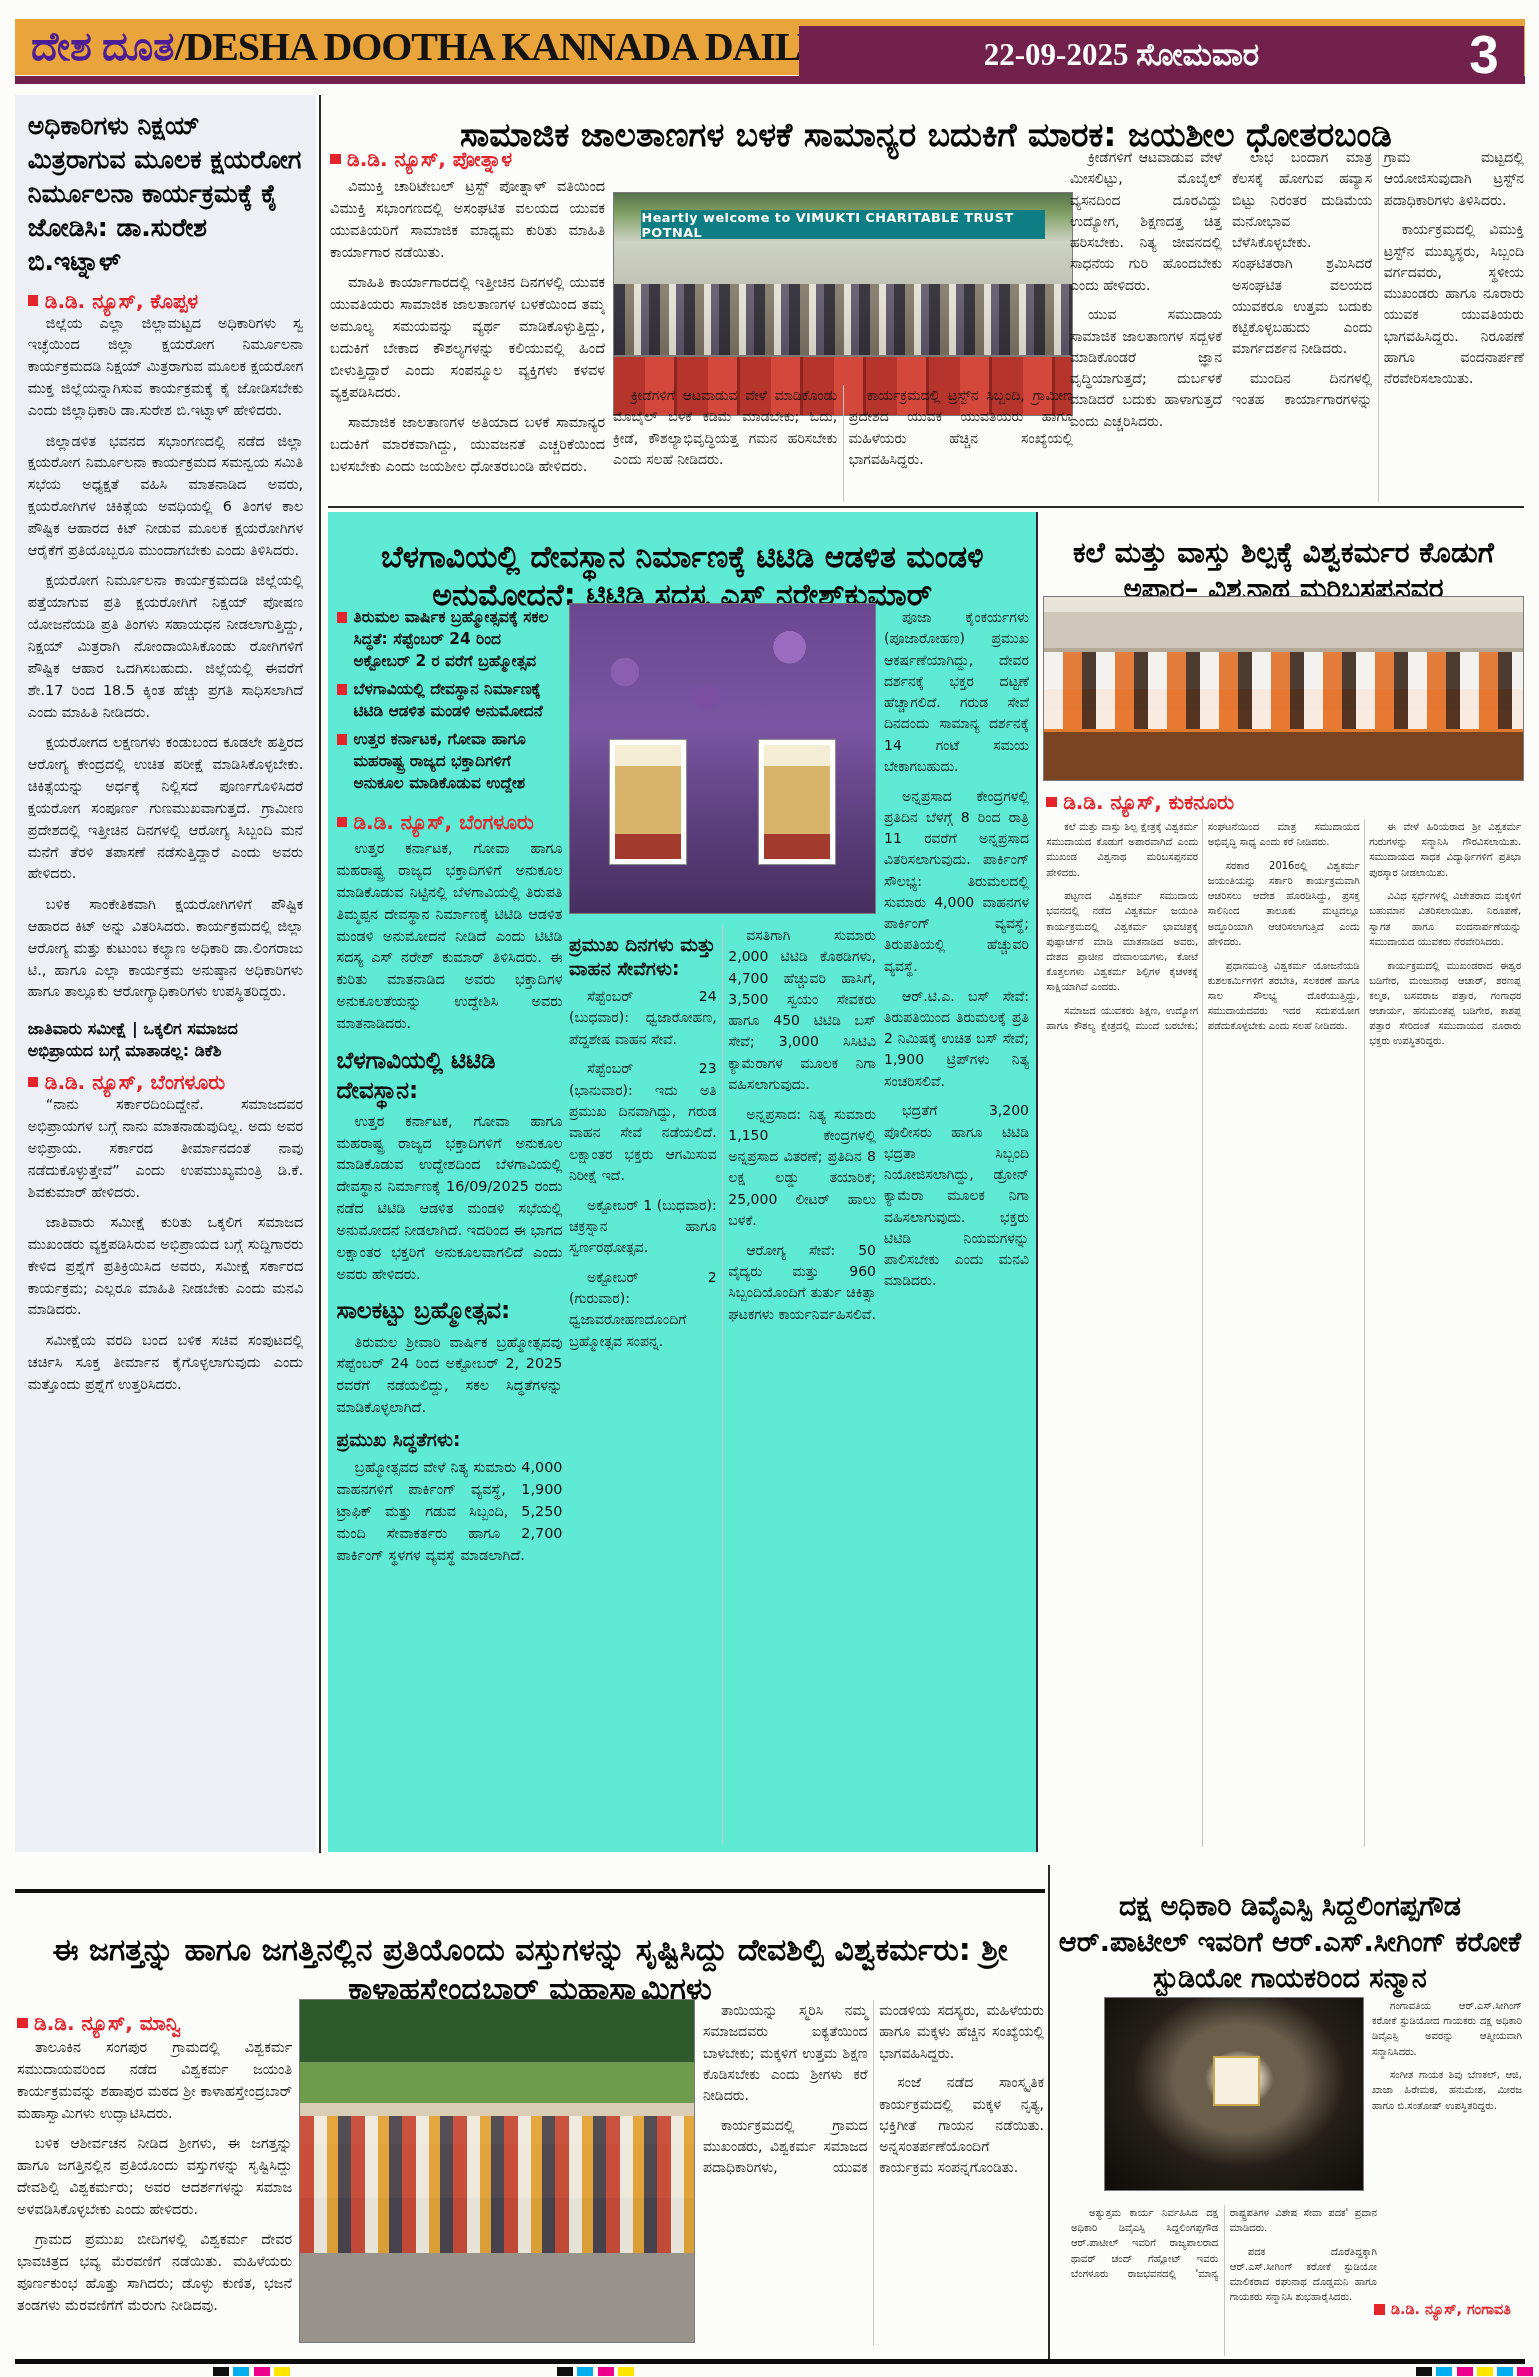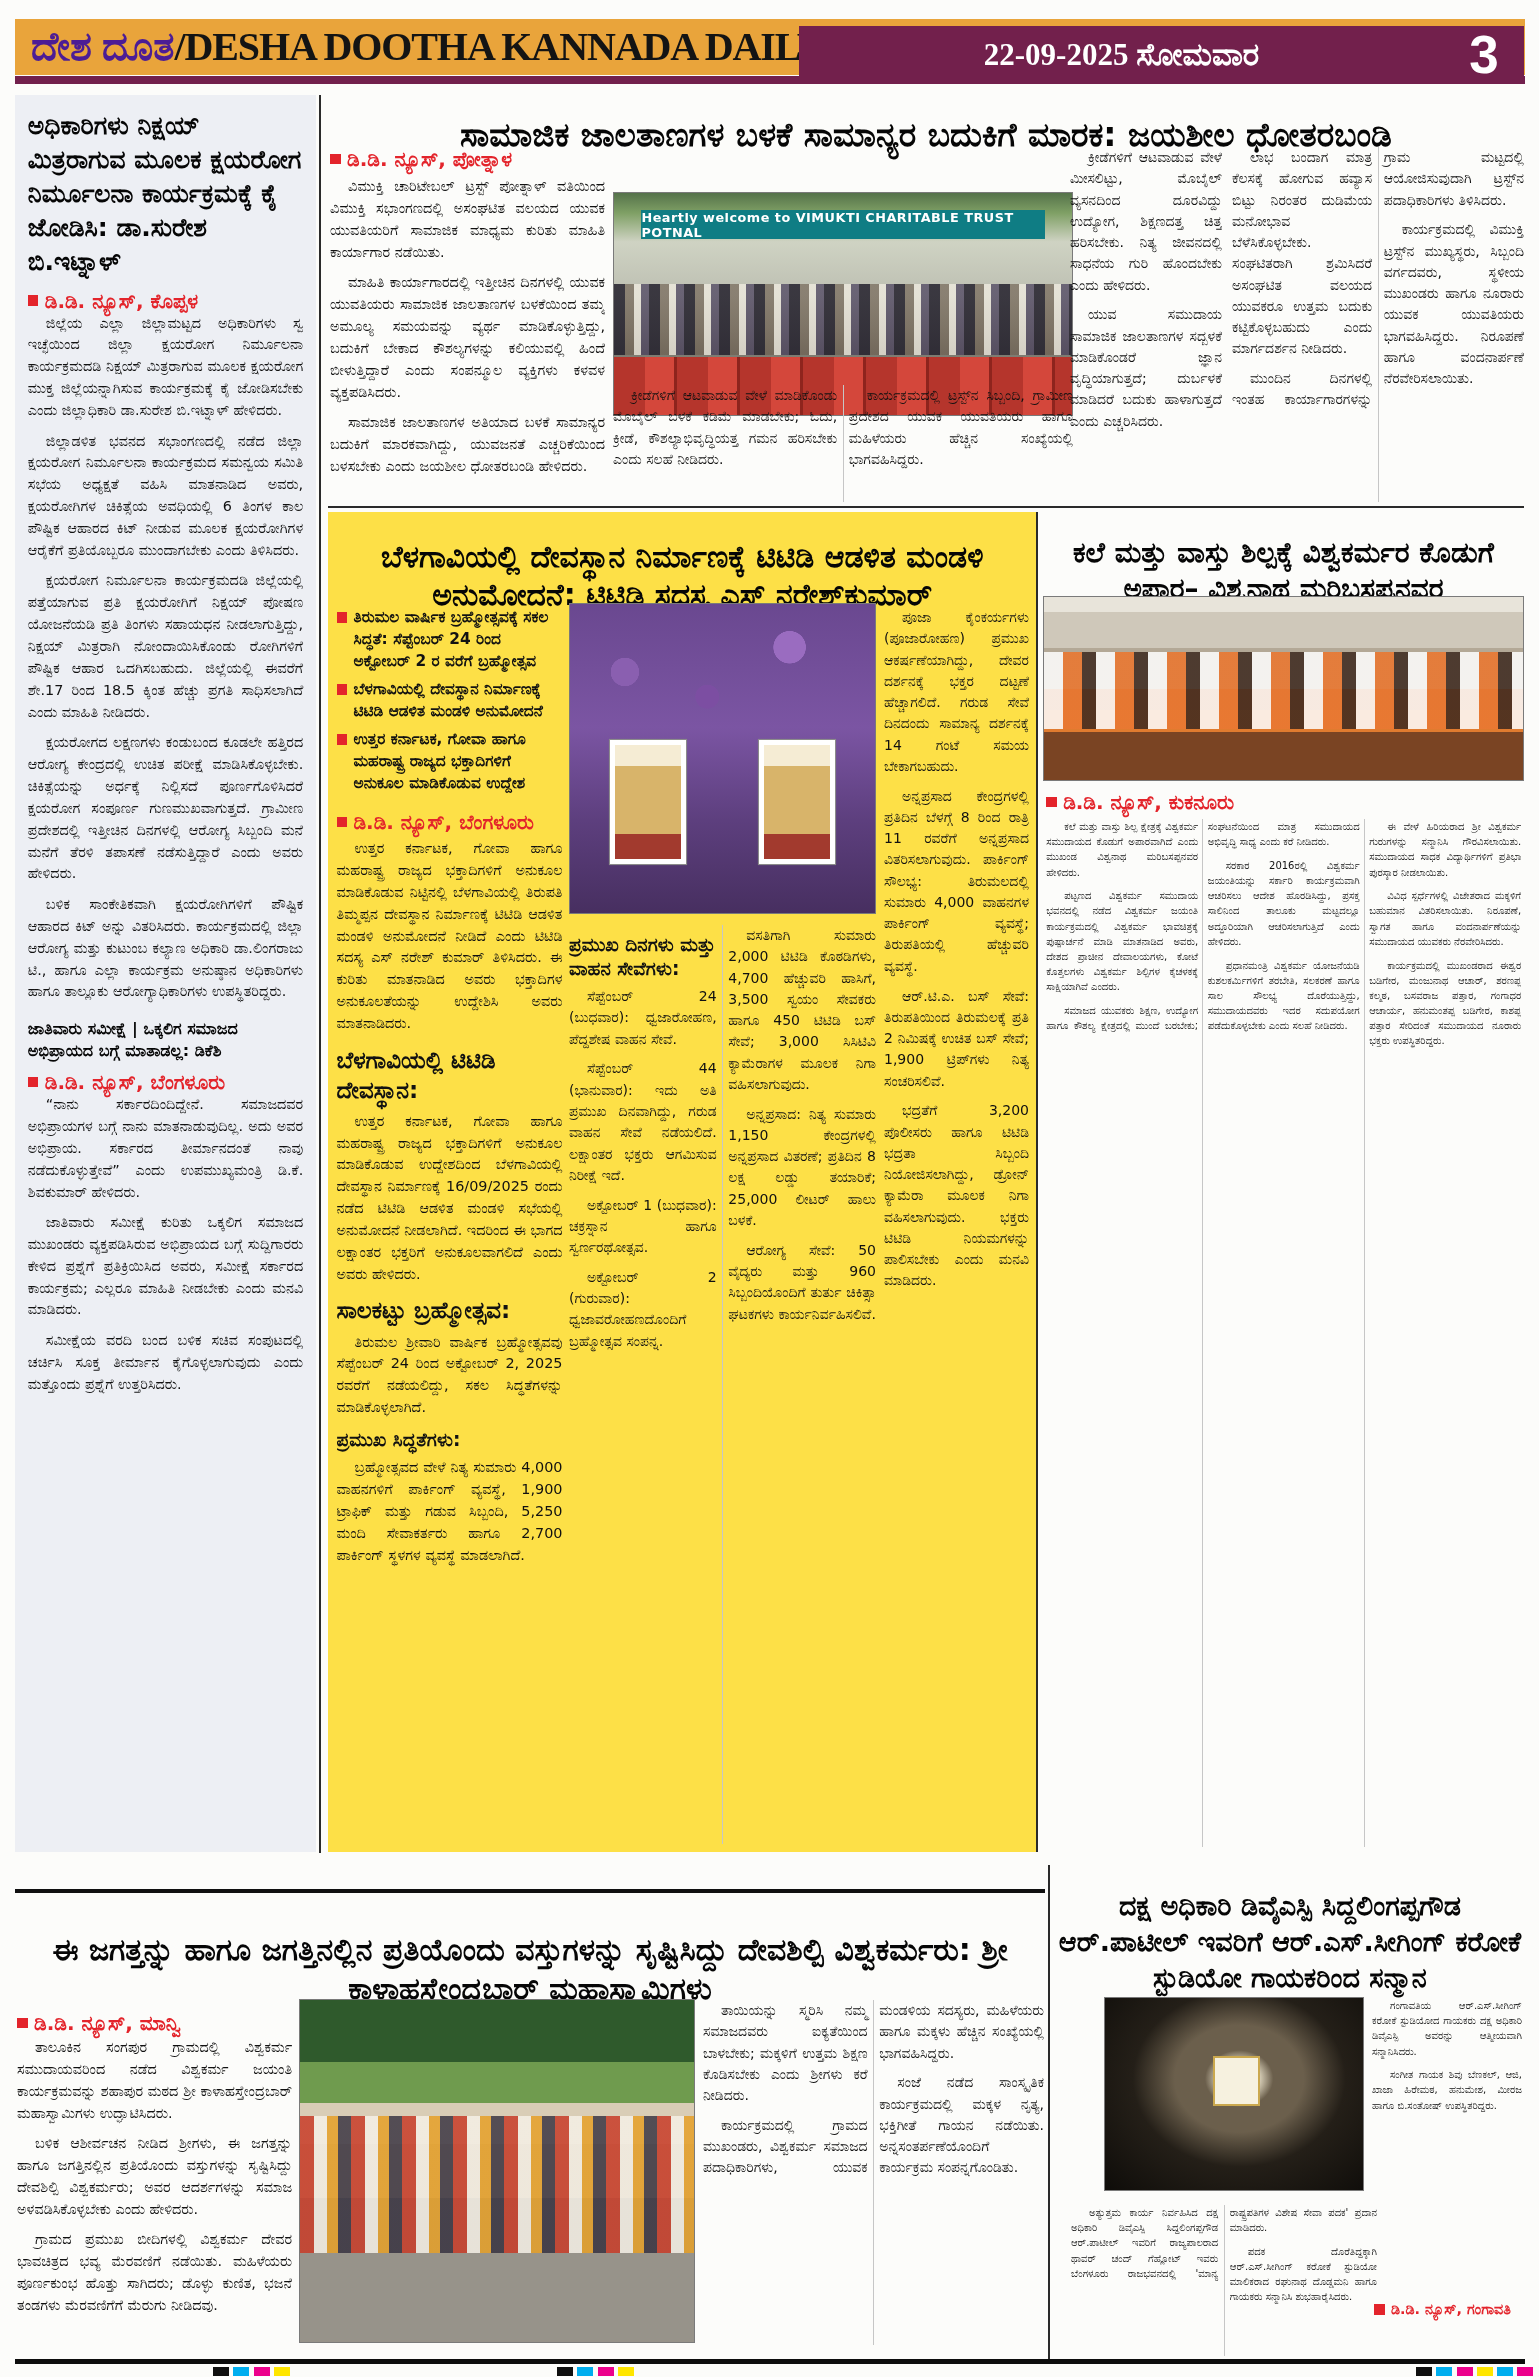--- a/index.html
+++ b/index.html
@@ -44,21 +44,21 @@
   .a2-head{font-size:16px;line-height:1.38;margin:15px 0 7.5px 0;}
 
   .blk-tc{position:absolute;left:328px;top:95px;width:1196px;height:409px;overflow:hidden;}
   .tc-head{position:absolute;left:0;top:0;width:1196px;font-size:33px;line-height:1.12;text-align:center;}
   .tc-byline{position:absolute;left:2.1px;top:52px;}
   .tc-col1{position:absolute;left:2.1px;top:81px;width:275px;height:326px;overflow:hidden;}
   .tc-under{position:absolute;left:285px;top:290px;width:460px;height:117px;overflow:hidden;}
   .tc-col3{position:absolute;left:742px;top:52px;width:152px;height:355px;overflow:hidden;}
   .tc-col4{position:absolute;left:904px;top:52px;width:292px;height:355px;overflow:hidden;}
 
-  .blk-ttd{position:absolute;left:328px;top:512px;width:708px;height:1340px;background:#fde047;overflow:hidden;}
+  .blk-ttd{position:absolute;left:328px;top:512px;width:708px;height:1340px;background:#5eead4;overflow:hidden;}
   .ttd-head{position:absolute;left:4.3px;top:6.4px;width:700px;font-size:30px;line-height:1.25;text-align:center;}
   .ttd-bullets{position:absolute;left:8.5px;top:95px;width:225px;}
   .bullet-item{display:flex;gap:6.4px;margin:0 0 6.4px 0;font-size:15.4px;font-weight:700;line-height:1.42;}
   .bullet-item .sq{flex:0 0 10.6px;height:10.6px;background:#E3242B;margin-top:5.3px;}
   .ttd-byline{position:absolute;left:8.5px;top:298px;}
   .ttd-col1{position:absolute;left:8.5px;top:326px;width:226px;height:1006px;overflow:hidden;}
   .ttd-mid{position:absolute;left:241px;top:413px;width:307px;height:919px;overflow:hidden;}
   .ttd-col3{position:absolute;left:556px;top:95px;width:145px;height:1239px;overflow:hidden;}
 
   .blk-art{position:absolute;left:1043px;top:512px;width:481px;height:1340px;overflow:hidden;}
@@ -219,21 +219,21 @@
       <h4 class="sub-md">ಪ್ರಮುಖ ಸಿದ್ಧತೆಗಳು:</h4>
       <p>ಬ್ರಹ್ಮೋತ್ಸವದ ವೇಳೆ ನಿತ್ಯ ಸುಮಾರು 4,000 ವಾಹನಗಳಿಗೆ ಪಾರ್ಕಿಂಗ್ ವ್ಯವಸ್ಥೆ, 1,900 ಟ್ರಾಫಿಕ್ ಮತ್ತು ಗಡುವ ಸಿಬ್ಬಂದಿ, 5,250 ಮಂದಿ ಸೇವಾಕರ್ತರು ಹಾಗೂ 2,700 ಪಾರ್ಕಿಂಗ್ ಸ್ಥಳಗಳ ವ್ಯವಸ್ಥೆ ಮಾಡಲಾಗಿದೆ.</p>
     </div>
     <div class="photo ph-ttd" style="left:241px;top:91px;width:307px;height:311px;">
       <div class="frame f1"></div>
       <div class="frame f2"></div>
     </div>
     <div class="ttd-mid body-text f26 cols2">
       <h4 class="sub-md">ಪ್ರಮುಖ ದಿನಗಳು ಮತ್ತು ವಾಹನ ಸೇವೆಗಳು:</h4>
       <p>ಸೆಪ್ಟೆಂಬರ್ 24 (ಬುಧವಾರ): ಧ್ವಜಾರೋಹಣ, ಪೆದ್ದಶೇಷ ವಾಹನ ಸೇವೆ.</p>
-      <p>ಸೆಪ್ಟೆಂಬರ್ 44 (ಭಾನುವಾರ): ಇದು ಅತಿ ಪ್ರಮುಖ ದಿನವಾಗಿದ್ದು, ಗರುಡ ವಾಹನ ಸೇವೆ ನಡೆಯಲಿದೆ. ಲಕ್ಷಾಂತರ ಭಕ್ತರು ಆಗಮಿಸುವ ನಿರೀಕ್ಷೆ ಇದೆ.</p>
+      <p>ಸೆಪ್ಟೆಂಬರ್ 23 (ಭಾನುವಾರ): ಇದು ಅತಿ ಪ್ರಮುಖ ದಿನವಾಗಿದ್ದು, ಗರುಡ ವಾಹನ ಸೇವೆ ನಡೆಯಲಿದೆ. ಲಕ್ಷಾಂತರ ಭಕ್ತರು ಆಗಮಿಸುವ ನಿರೀಕ್ಷೆ ಇದೆ.</p>
       <p>ಅಕ್ಟೋಬರ್ 1 (ಬುಧವಾರ): ಚಕ್ರಸ್ನಾನ ಹಾಗೂ ಸ್ವರ್ಣರಥೋತ್ಸವ.</p>
       <p>ಅಕ್ಟೋಬರ್ 2 (ಗುರುವಾರ): ಧ್ವಜಾವರೋಹಣದೊಂದಿಗೆ ಬ್ರಹ್ಮೋತ್ಸವ ಸಂಪನ್ನ.</p>
       <p>ವಸತಿಗಾಗಿ ಸುಮಾರು 2,000 ಟಿಟಿಡಿ ಕೊಠಡಿಗಳು, 4,700 ಹೆಚ್ಚುವರಿ ಹಾಸಿಗೆ, 3,500 ಸ್ವಯಂ ಸೇವಕರು ಹಾಗೂ 450 ಟಿಟಿಡಿ ಬಸ್ ಸೇವೆ; 3,000 ಸಿಸಿಟಿವಿ ಕ್ಯಾಮೆರಾಗಳ ಮೂಲಕ ನಿಗಾ ವಹಿಸಲಾಗುವುದು.</p>
       <p>ಅನ್ನಪ್ರಸಾದ: ನಿತ್ಯ ಸುಮಾರು 1,150 ಕೇಂದ್ರಗಳಲ್ಲಿ ಅನ್ನಪ್ರಸಾದ ವಿತರಣೆ; ಪ್ರತಿದಿನ 8 ಲಕ್ಷ ಲಡ್ಡು ತಯಾರಿಕೆ; 25,000 ಲೀಟರ್ ಹಾಲು ಬಳಕೆ.</p>
       <p>ಆರೋಗ್ಯ ಸೇವೆ: 50 ವೈದ್ಯರು ಮತ್ತು 960 ಸಿಬ್ಬಂದಿಯೊಂದಿಗೆ ತುರ್ತು ಚಿಕಿತ್ಸಾ ಘಟಕಗಳು ಕಾರ್ಯನಿರ್ವಹಿಸಲಿವೆ.</p>
     </div>
     <div class="ttd-col3 body-text f26">
       <p>ಪೂಜಾ ಕೈಂಕರ್ಯಗಳು (ಪೂಜಾರೋಹಣ) ಪ್ರಮುಖ ಆಕರ್ಷಣೆಯಾಗಿದ್ದು, ದೇವರ ದರ್ಶನಕ್ಕೆ ಭಕ್ತರ ದಟ್ಟಣೆ ಹೆಚ್ಚಾಗಲಿದೆ. ಗರುಡ ಸೇವೆ ದಿನದಂದು ಸಾಮಾನ್ಯ ದರ್ಶನಕ್ಕೆ 14 ಗಂಟೆ ಸಮಯ ಬೇಕಾಗಬಹುದು.</p>
       <p>ಅನ್ನಪ್ರಸಾದ ಕೇಂದ್ರಗಳಲ್ಲಿ ಪ್ರತಿದಿನ ಬೆಳಗ್ಗೆ 8 ರಿಂದ ರಾತ್ರಿ 11 ರವರೆಗೆ ಅನ್ನಪ್ರಸಾದ ವಿತರಿಸಲಾಗುವುದು. ಪಾರ್ಕಿಂಗ್ ಸೌಲಭ್ಯ: ತಿರುಮಲದಲ್ಲಿ ಸುಮಾರು 4,000 ವಾಹನಗಳ ಪಾರ್ಕಿಂಗ್ ವ್ಯವಸ್ಥೆ; ತಿರುಪತಿಯಲ್ಲಿ ಹೆಚ್ಚುವರಿ ವ್ಯವಸ್ಥೆ.</p>
       <p>ಆರ್.ಟಿ.ಎ. ಬಸ್ ಸೇವೆ: ತಿರುಪತಿಯಿಂದ ತಿರುಮಲಕ್ಕೆ ಪ್ರತಿ 2 ನಿಮಿಷಕ್ಕೆ ಉಚಿತ ಬಸ್ ಸೇವೆ; 1,900 ಟ್ರಿಪ್‌ಗಳು ನಿತ್ಯ ಸಂಚರಿಸಲಿವೆ.</p>

